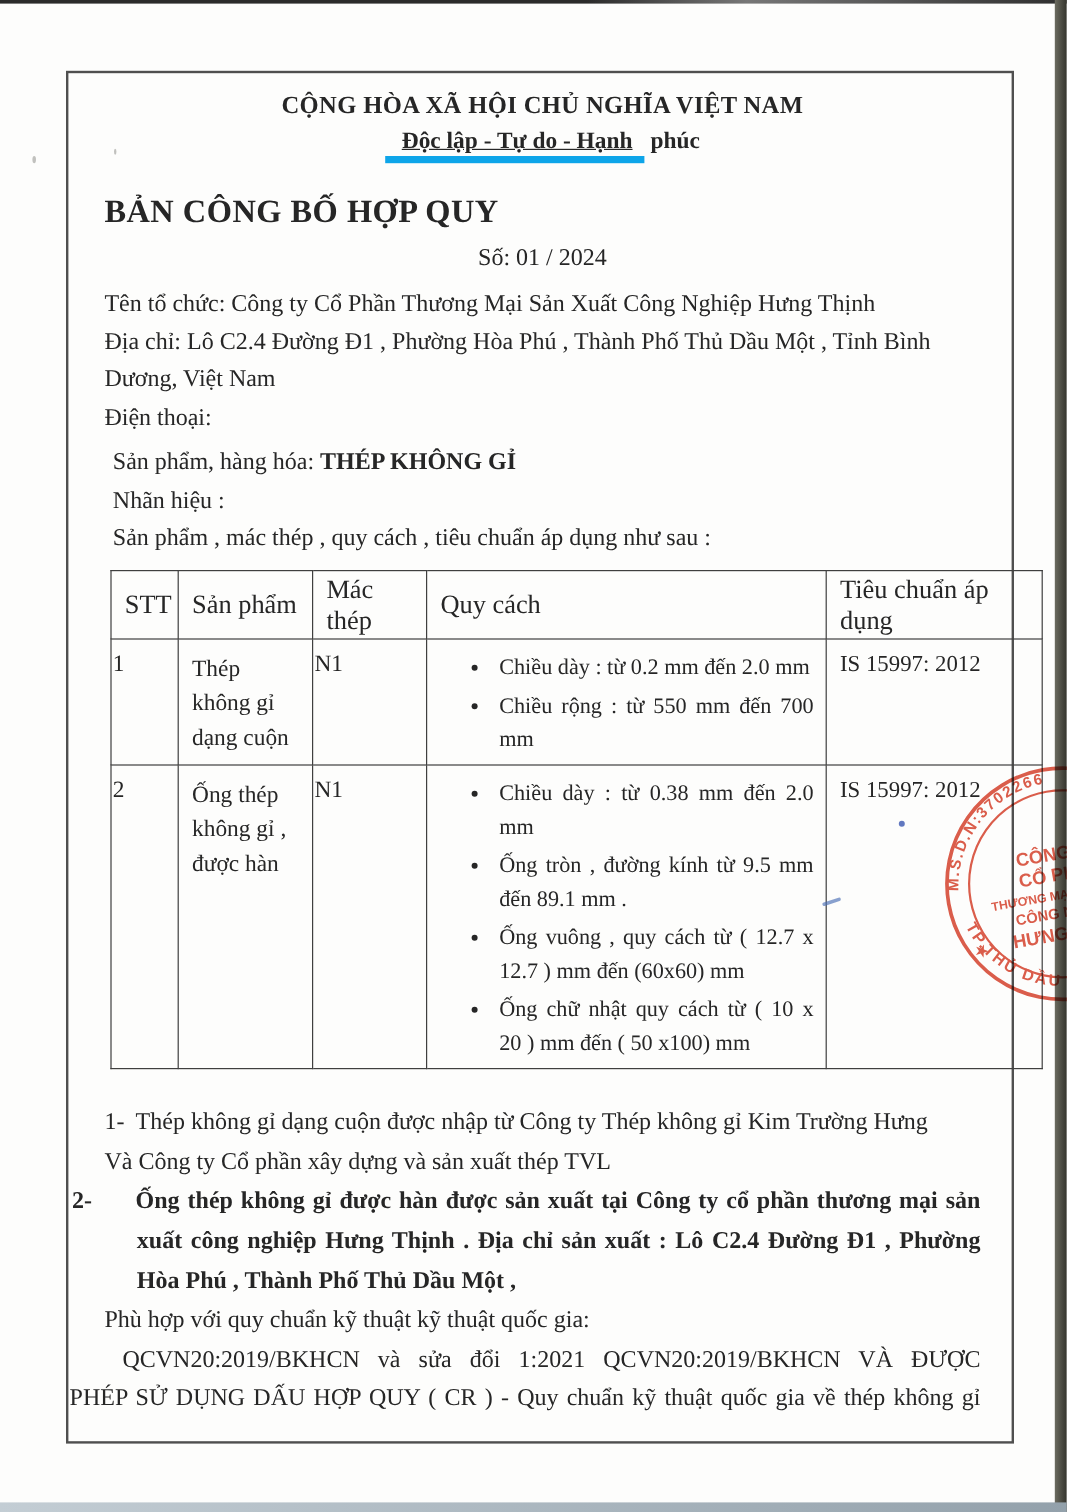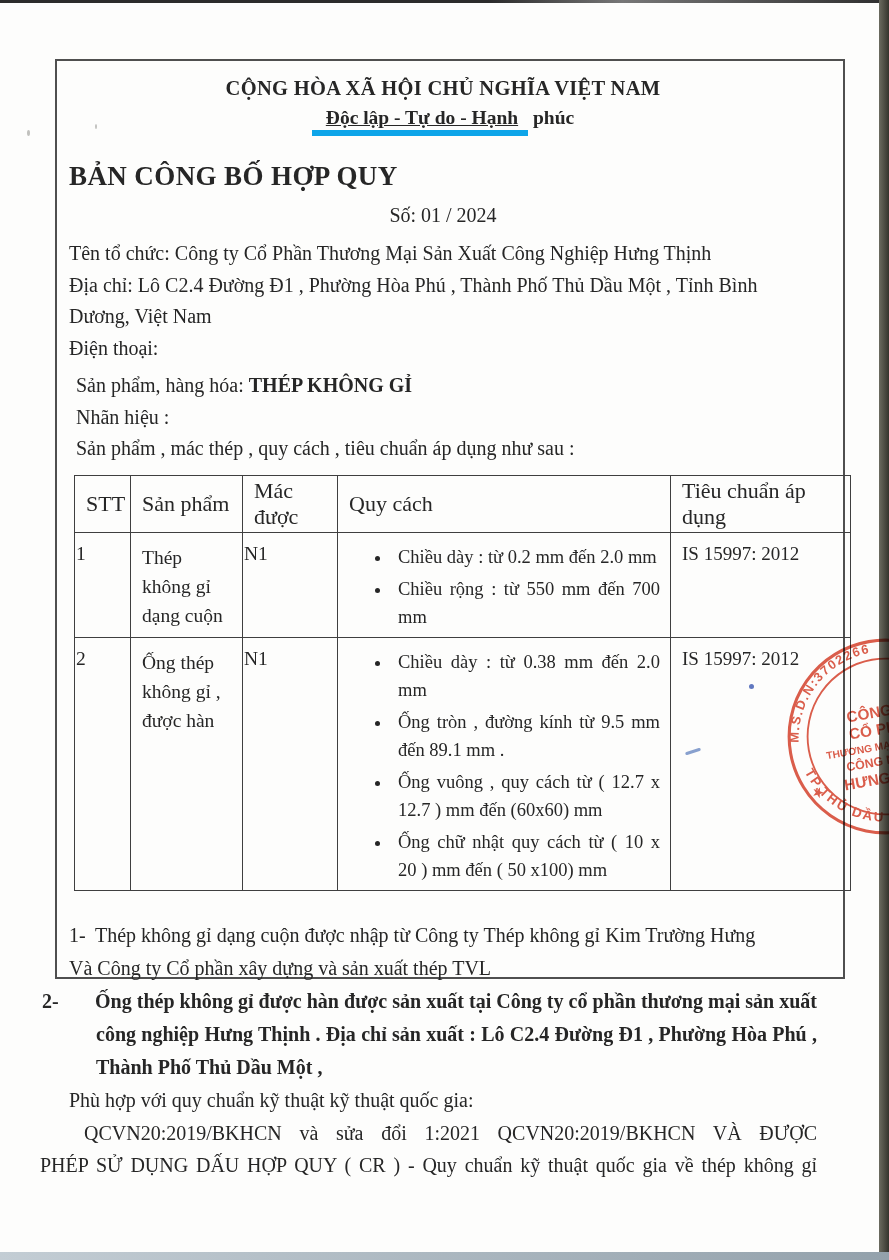--- a/index.html
+++ b/index.html
@@ -11,23 +11,23 @@
   }
   .scan-top{position:absolute;left:0;top:0;width:100%;height:3px;
     background:linear-gradient(to right,#2b2b2b 0%,#2b2b2b 55%,#777 70%,#2e2e2e 100%);}
   .scan-right{position:absolute;right:0;top:0;width:10px;height:1260px;
     background:linear-gradient(to right,#6b6b60,#34342d);}
   .scan-bottom{position:absolute;left:0;bottom:0;width:889px;height:8px;
     background:linear-gradient(to right,#c3cdd4,#93a1ab);}
   .speck{position:absolute;background:#9a9a95;border-radius:50%;opacity:.6;}
 
   .frame{
-    position:absolute;left:55px;top:59px;width:790px;height:920px;
+    position:absolute;left:55px;top:59px;width:790px;height:1144px;
     border:2px solid #4f4f4f;box-sizing:border-box;
-    padding:12px 26px 0 12px;
+    padding:12px 26px 0 30px;
     background:transparent;
   }
   .nat-h1{font-size:20.5px;font-weight:bold;text-align:center;line-height:30px;letter-spacing:.3px;}
   .nat-h2{font-size:19.5px;font-weight:bold;text-align:center;line-height:30px;}
   .nat-h2 .underl{border-bottom:6px solid #0ea5e9;padding:0 10px 2px 14px;text-decoration:underline;}
   .doc-title{font-size:27px;font-weight:bold;margin:24px 0 0 0;line-height:38px;letter-spacing:.4px;}
   .doc-no{font-size:20px;text-align:center;line-height:30px;margin-top:5px;}
 
   .bodyline{font-size:20px;line-height:31.5px;margin:0;}
   .indented{margin-left:7px;}
@@ -93,21 +93,21 @@
       <col style="width:56px">
         <col style="width:112px">
         <col style="width:95px">
         <col style="width:333px">
         <col style="width:180px">
     </colgroup>
     <thead>
       <tr>
         <th class="c-stt">STT</th>
         <th>Sản phẩm</th>
-        <th>Mác được</th>
+        <th>Mác thép</th>
         <th>Quy cách</th>
         <th>Tiêu chuẩn áp dụng</th>
       </tr>
     </thead>
     <tbody>
       <tr class="r1">
         <td class="c-stt">1</td>
         <td class="c-sp">Thép không gỉ dạng cuộn</td>
         <td class="c-mt">N1</td>
         <td class="c-qc">

